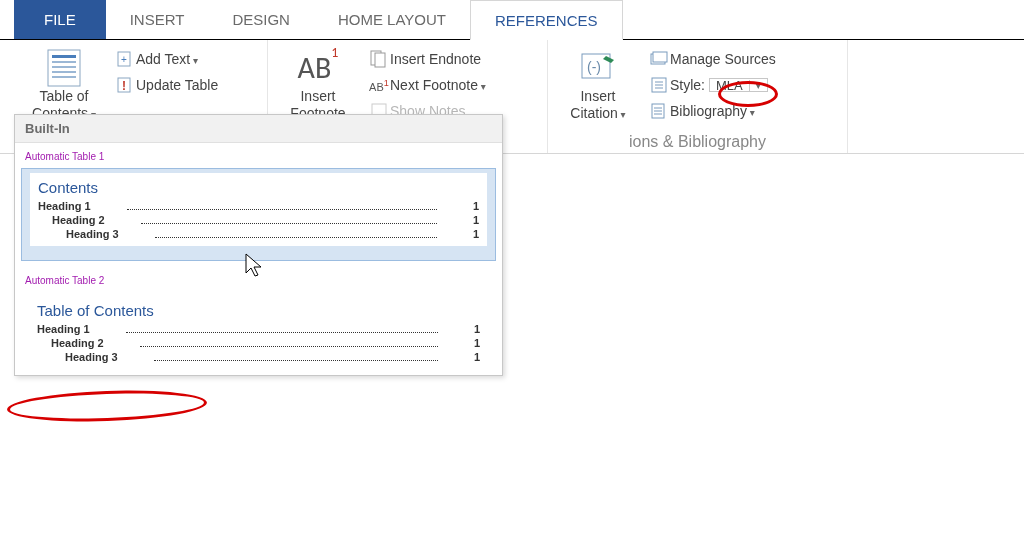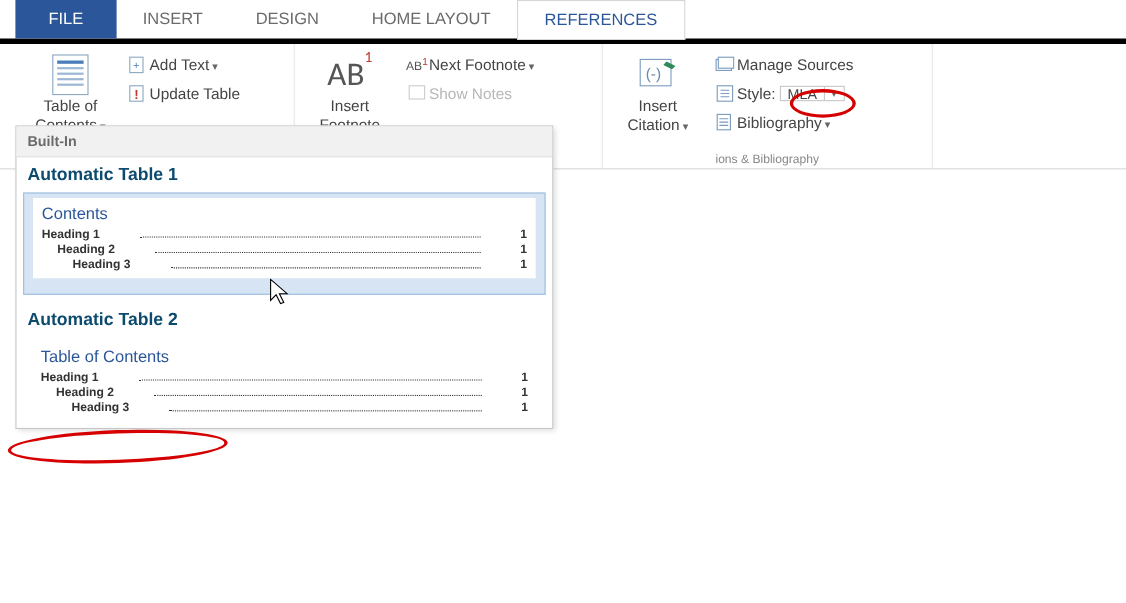--- a/index.html
+++ b/index.html
@@ -10,21 +10,21 @@
     color: #444;
     background: #fff;
     width: 1024px;
     height: 548px;
     overflow: hidden;
   }
   .tabs {
     display: flex;
     align-items: stretch;
     height: 40px;
-    border-bottom: 5px solid #000000;
+    border-bottom: 1px solid #000000;
     padding-left: 14px;
   }
   .tab {
     padding: 0 24px;
     display: flex;
     align-items: center;
     font-size: 15px;
     color: #6a6a6a;
     cursor: pointer;
   }
@@ -50,21 +50,21 @@
   }
   .group {
     display: flex;
     flex-direction: column;
     padding: 6px 8px 2px 8px;
     border-right: 1px solid #e6e6e6;
   }
   .group-body { flex: 1; display: flex; }
   .group-label {
     text-align: center;
-    font-size: 11px;
+    font-size: 16px;
     color: #888;
     padding-top: 2px;
     white-space: nowrap;
   }
   .big-btn {
     display: flex;
     flex-direction: column;
     align-items: center;
     justify-content: flex-start;
     width: 84px;
@@ -104,23 +104,23 @@
   }
   .gallery-hdr {
     background: #f1f1f1;
     color: #6b6b6b;
     font-weight: 600;
     font-size: 13px;
     padding: 6px 10px;
     border-bottom: 1px solid #e0e0e0;
   }
   .gallery-section-title {
-    font-weight: 700;
-    color: #0c4a6e;
-    font-size: 16px;
+    font-weight: 400;
+    color: #a21caf;
+    font-size: 10px;
     padding: 8px 10px 6px 10px;
   }
   .gallery-item {
     margin: 0 6px 6px 6px;
     background: #fff;
   }
   .gallery-item.hover {
     background: #d6e4f3;
     border: 1px solid #9bbce0;
     padding-bottom: 14px;
@@ -237,20 +237,29 @@
           <span style="font-size:30px;color:#555;position:relative;">
             <span>AB</span><sup style="font-size:14px;color:#c0392b;position:relative;top:-10px;">1</sup>
           </span>
         </div>
         <span style="white-space:pre-line;">Insert
 Footnote</span>
       </div>
       <div class="stack">
         <div class="small-row">
           <span class="icon-slot">
+            <svg width="18" height="18">
+                <rect x="1" y="1" width="10" height="14" fill="#fff" stroke="#999"></rect>
+                <rect x="5" y="3" width="10" height="14" fill="#fff" stroke="#999"></rect>
+              </svg>
+          </span>
+          <span>Insert Endnote</span>
+        </div>
+        <div class="small-row">
+          <span class="icon-slot">
             <span style="font-size:11px;color:#555;">AB<sup style="color:#c0392b;">1</sup></span>
           </span>
           <span class="caret">Next Footnote</span>
         </div>
         <div class="small-row disabled">
           <span class="icon-slot">
             <svg width="18" height="18">
                 <rect x="2" y="2" width="14" height="12" fill="#fff" stroke="#ccc"></rect>
               </svg>
           </span>

